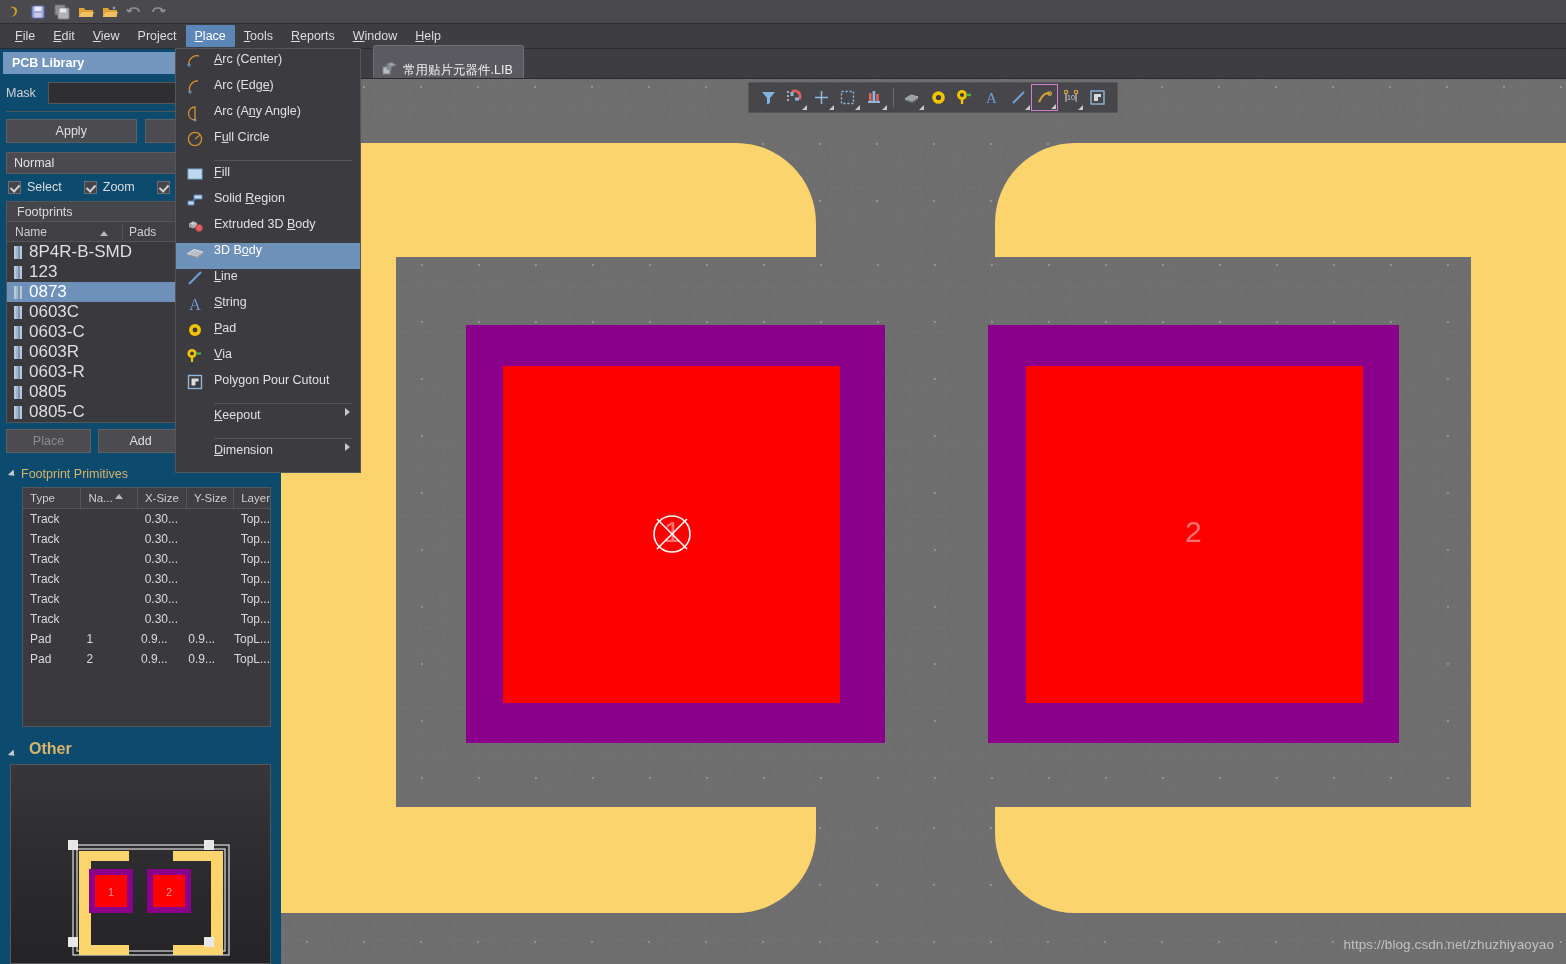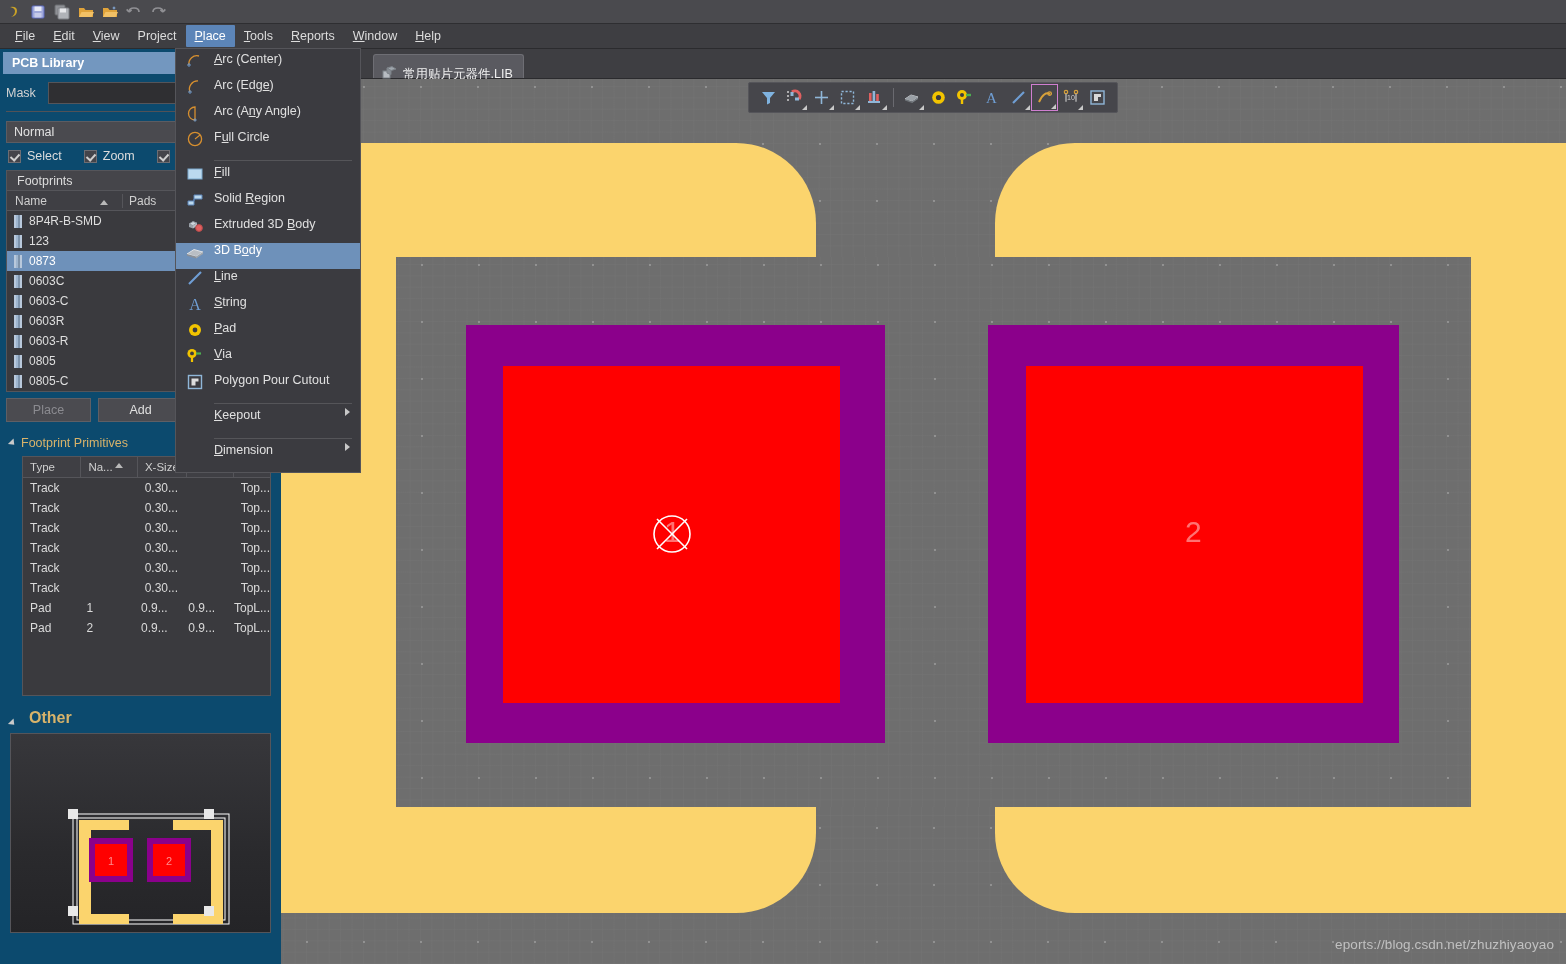--- a/index.html
+++ b/index.html
@@ -84,21 +84,21 @@
   .fp-title { height:20px; background:#45454a; display:flex; align-items:center;
     padding-left:10px; color:#dcdcdc; font-size:12.5px; border-bottom:1px solid #55555a; }
   .fp-head { display:flex; height:20px; background:#3f3f44; border-bottom:1px solid #55555a;
     color:#cfcfcf; font-size:12px; align-items:center; }
   .fp-head .c1 { width:115px; padding-left:8px; position:relative; }
   .fp-head .c2 { width:auto; flex:1; text-align:left; padding-left:6px; border-left:1px solid #55555a;}
   .sort-arrow { position:absolute; right:14px; top:6px; width:0;height:0;
     border-left:4px solid transparent; border-right:4px solid transparent;
     border-bottom:5px solid #b9b9b9; }
   .fp-list { height:180px; overflow:hidden; }
-  .fp-row { display:flex; height:20px; align-items:center; font-size:12px; color:#dfdfdf; }
+  .fp-row { display:flex; height:20px; align-items:center; font-size:17px; color:#dfdfdf; }
   .fp-row.sel { background:#6e91ba; color:#ffffff; }
   .fp-row .ic { width:22px; display:flex; justify-content:center; }
   .fp-row .nm { flex:1; }
   .fp-row .pd { width:46px; text-align:center; }
   .chipicon { width:8px; height:13px; background:linear-gradient(90deg,#9fb6cf 0 50%,#7d93ab 50% 100%);
     border-left:2px solid #b9c9dc; border-right:2px solid #b9c9dc; display:block; }
 
   .btn-row2 { display:flex; gap:7px; margin:6px 6px 0 6px; }
   .pbtn.dim { color:#8b8b90; }
 
@@ -123,21 +123,21 @@
     background:linear-gradient(180deg,#37373b 0%, #2a2a2d 60%, #242427 100%);
     position:relative; overflow:hidden;
   }
 
   
   .tabstrip {
     position:absolute; left:281px; top:49px; width:1285px; height:30px;
     background:#3e3e42; border-bottom:1px solid #2b2b2e; display:flex; align-items:flex-end;
   }
   .doctab {
-    margin-left:92px; margin-bottom:0; height:24px; background:#5a5a60;
+    margin-left:92px; margin-bottom:0; height:33px; background:#5a5a60;
     border:1px solid #6e6e74; border-bottom:none; border-radius:3px 3px 0 0;
     display:flex; align-items:center; gap:6px; padding:16px 10px 0 8px;
     color:#f0f0f0; font-size:12.5px;justify-content:flex-end;
   }
 
   
   .canvas {
     position:absolute; left:281px; top:79px; width:1285px; height:885px;
     background:#6e6e6e; overflow:hidden;
   }
@@ -267,20 +267,24 @@
 
   <div class="leftpanel">
     <div class="panel-header">PCB Library</div>
 
     <div class="mask-row">
       <div class="mask-label">Mask</div>
       <input class="mask-input" value="" placeholder="" style="">
     </div>
     <div class="divider-line"></div>
 
+    <div class="btn-row">
+      <div class="pbtn">Apply</div>
+      <div class="pbtn">Clear</div>
+    </div>
 
     <div class="combo">Normal</div>
 
     <div class="chk-row">
       <label class="chk">
         <span class="box"></span>
         <span>Select</span>
       </label>
       <label class="chk">
         <span class="box"></span>
@@ -595,21 +599,21 @@
           </svg>
       </div>
       <div class="tbtn">
         <svg width="17" height="17" viewBox="0 0 17 17">
             <rect x="2" y="2" width="13" height="13" fill="none" stroke="#8fb6d8" stroke-width="1.4"></rect>
             <path d="M5 12h4V8h3V5H5z" fill="#d8d8d8"></path>
           </svg>
       </div>
     </div>
 
-    <div class="watermark">eports://blog.csdn.net/zhuzhiyaoyao</div>
+    <div class="watermark">https://blog.csdn.net/zhuzhiyaoyao</div>
   </div>
 
   <div class="dropdown">
 
     <div class="dd-item">
       <span class="dd-ico">
         <svg width="18" height="18" viewBox="0 0 18 18">
             <path d="M3 13 A8 8 0 0 1 13 4" stroke="#d8902f" stroke-width="1.3" fill="none"></path>
             <circle cx="3" cy="13" r="1.2" fill="none" stroke="#6f9ed4" stroke-width="1"></circle>
           </svg>

